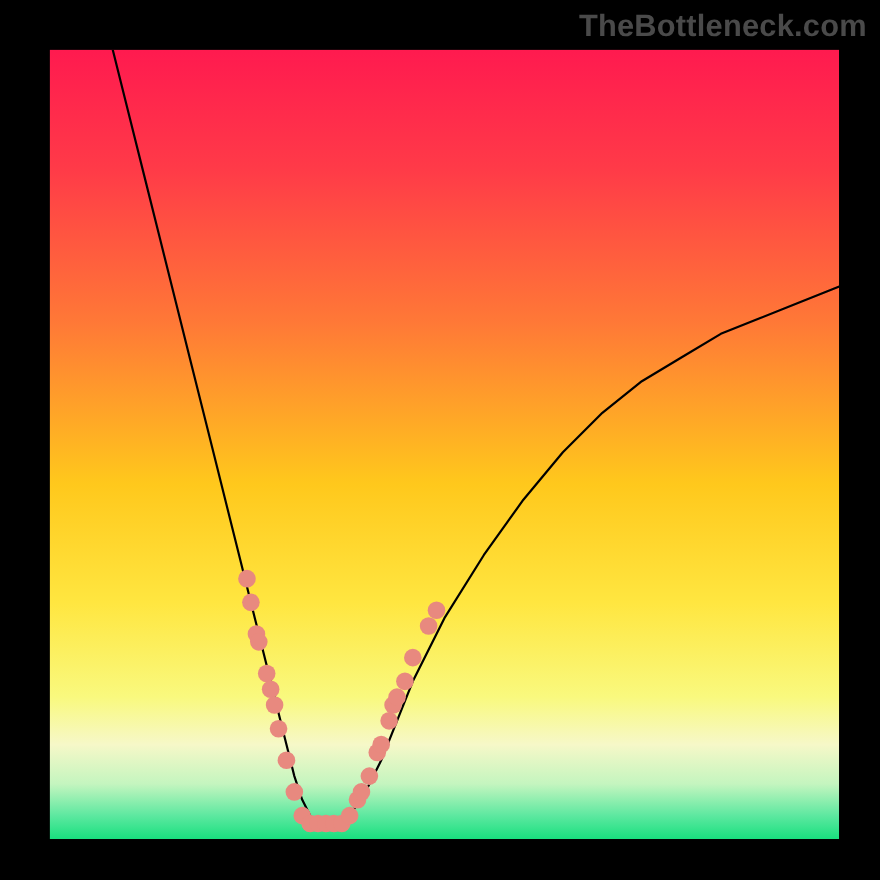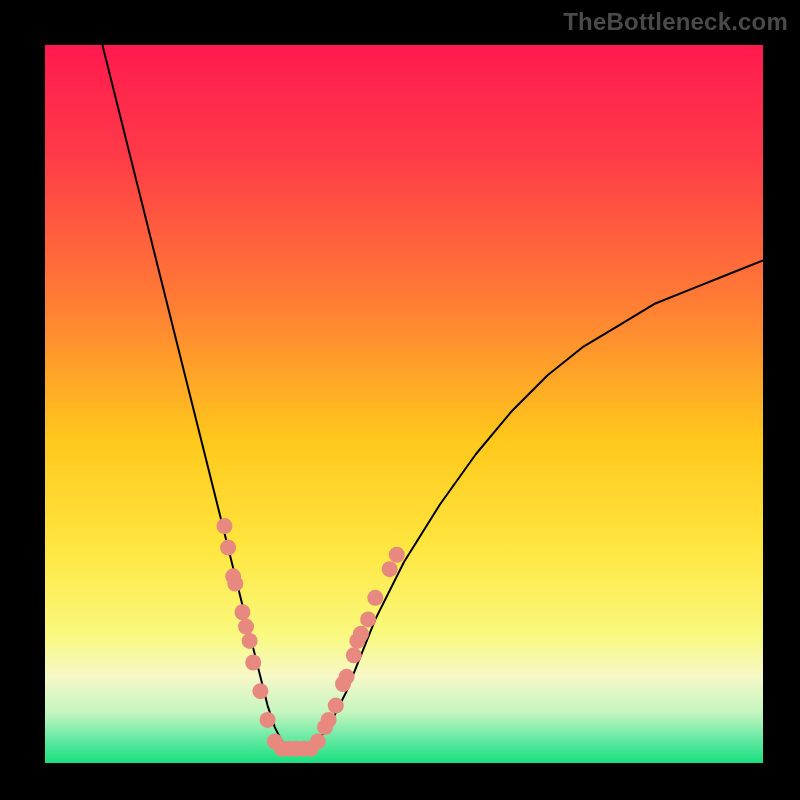--- a/index.html
+++ b/index.html
@@ -28,21 +28,21 @@
     left: 0;
     top: 0;
     width: 100%;
     height: 100%;
   }
   .watermark {
     position: absolute;
     top: 8px;
     right: 12px;
     font-family: Arial, Helvetica, sans-serif;
-    font-size: 24px;
+    font-size: 28px;
     font-weight: 600;
     color: #4a4a4a;
     letter-spacing: 0.2px;
   }
   svg.curve-layer {
     position: absolute;
     left: 0;
     top: 0;
     width: 100%;
     height: 100%;

